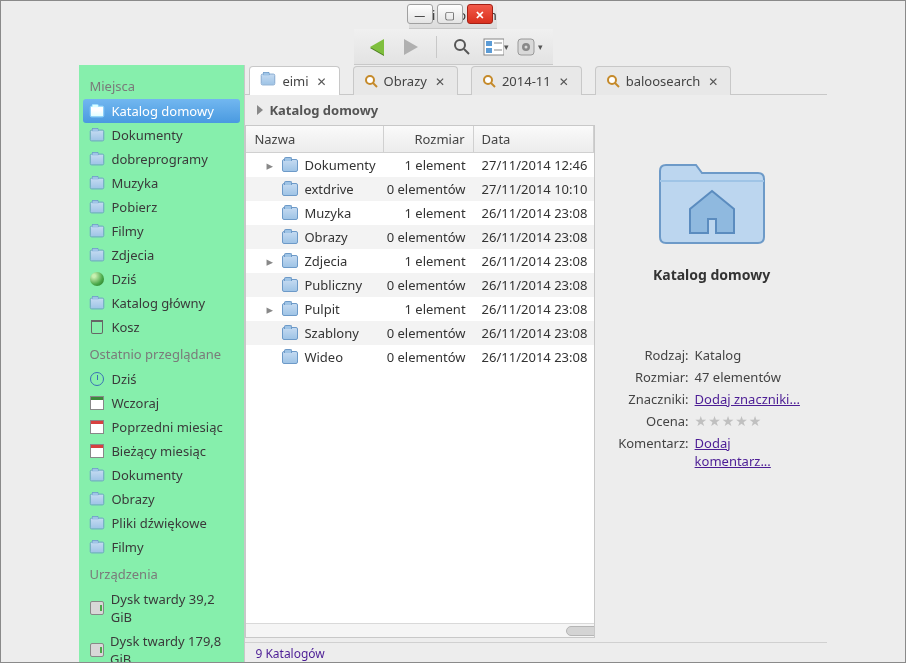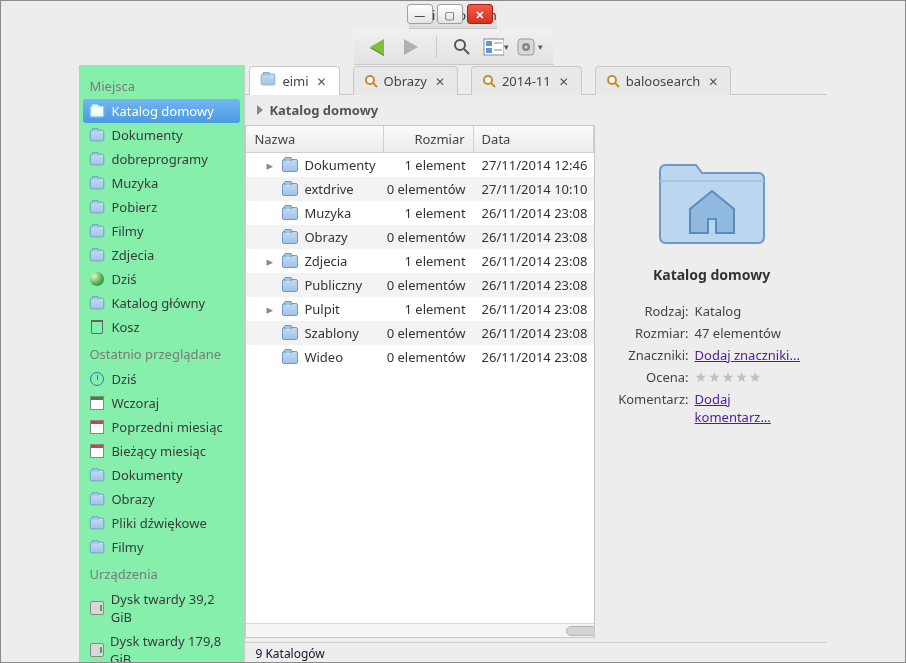--- a/index.html
+++ b/index.html
@@ -44,28 +44,28 @@
   .row.alt { background: #f3f3f3; }
   .row .expander { width: 10px; display: inline-block; color: #888; }
   .folder-icon { width: 16px; height: 13px; background: linear-gradient(#c4daf1, #9fc4e6); border: 1px solid #6d9ac8; border-radius: 2px; position: relative; display: inline-block; }
   .folder-icon:before { content: ""; position: absolute; top: -3px; left: 1px; width: 6px; height: 3px; background: #9fc4e6; border: 1px solid #6d9ac8; border-bottom: none; border-radius: 2px 2px 0 0; }
   .folder-icon.small { transform: scale(0.9); }
   .scrollbar-bottom { height: 14px; border-top: 1px solid #d9d9d9; background: #f5f5f5; position: relative; }
   .scrollbar-bottom .thumb { position: absolute; left: 320px; top: 2px; width: 60px; height: 10px; background: #d4d4d4; border: 1px solid #b5b5b5; border-radius: 5px; }
   .info { width: 210px; padding: 10px; display: flex; flex-direction: column; align-items: center; }
   .big-folder { width: 120px; height: 90px; margin-top: 20px; margin-bottom: 20px; }
   .info-title { font-weight: bold; color: #333; margin-bottom: 18px; font-size: 14px; }
-  .meta { width: 100%; }
+  .meta { width: 100%; margin-top: 44px; }
   .meta .mrow { display: flex; margin-bottom: 4px; }
   .meta .label { width: 78px; text-align: right; color: #444; padding-right: 6px; }
   .meta .value { flex: 1; color: #444; }
   .meta .value a { color: #4c1d95; text-decoration: underline; cursor: pointer; }
   .stars { display: inline-flex; gap: 1px; }
   .star { color: #c0c0c0; font-size: 14px; line-height: 14px; }
-  .statusbar { height: 20px; padding: 2px 10px; color: #0f172a; border-top: 1px solid #d0d0d0; font-size: 12px; }
+  .statusbar { height: 20px; padding: 2px 10px; color: #4c1d95; border-top: 1px solid #d0d0d0; font-size: 12px; }
   .mag-icon svg, .miniview svg, .cfg svg { display: block; }
   .globe { width:14px; height:14px; border-radius:50%; background: radial-gradient(circle at 4px 4px, #c8f0b0 10%, #4aa84a 60%, #1e6e1e); display:inline-block; }
   .disk-icon { width:14px; height:14px; background:#d8d8d8; border:1px solid #888; border-radius:2px; position:relative; display:inline-block; }
   .disk-icon:after { content:""; position:absolute; right:1px; top:3px; width:2px; height:6px; background:#4aa84a; }
   .trash-icon { width:12px; height:14px; border:1px solid #666; border-top:2px solid #666; border-radius:0 0 2px 2px; display:inline-block; }
   .clock-icon { width:14px; height:14px; border:1px solid #3a6fb5; border-radius:50%; display:inline-block; position:relative; }
   .clock-icon:after { content:""; position:absolute; left:6px; top:2px; width:1px; height:5px; background:#3a6fb5; }
   .cal-icon { width:14px; height:14px; border:1px solid #888; background:#fff; display:inline-block; position:relative; }
   .cal-icon:before { content:""; position:absolute; top:0; left:0; right:0; height:3px; background:#d84040; }
   .cal-icon.g:before { background:#3a8a3a; }

